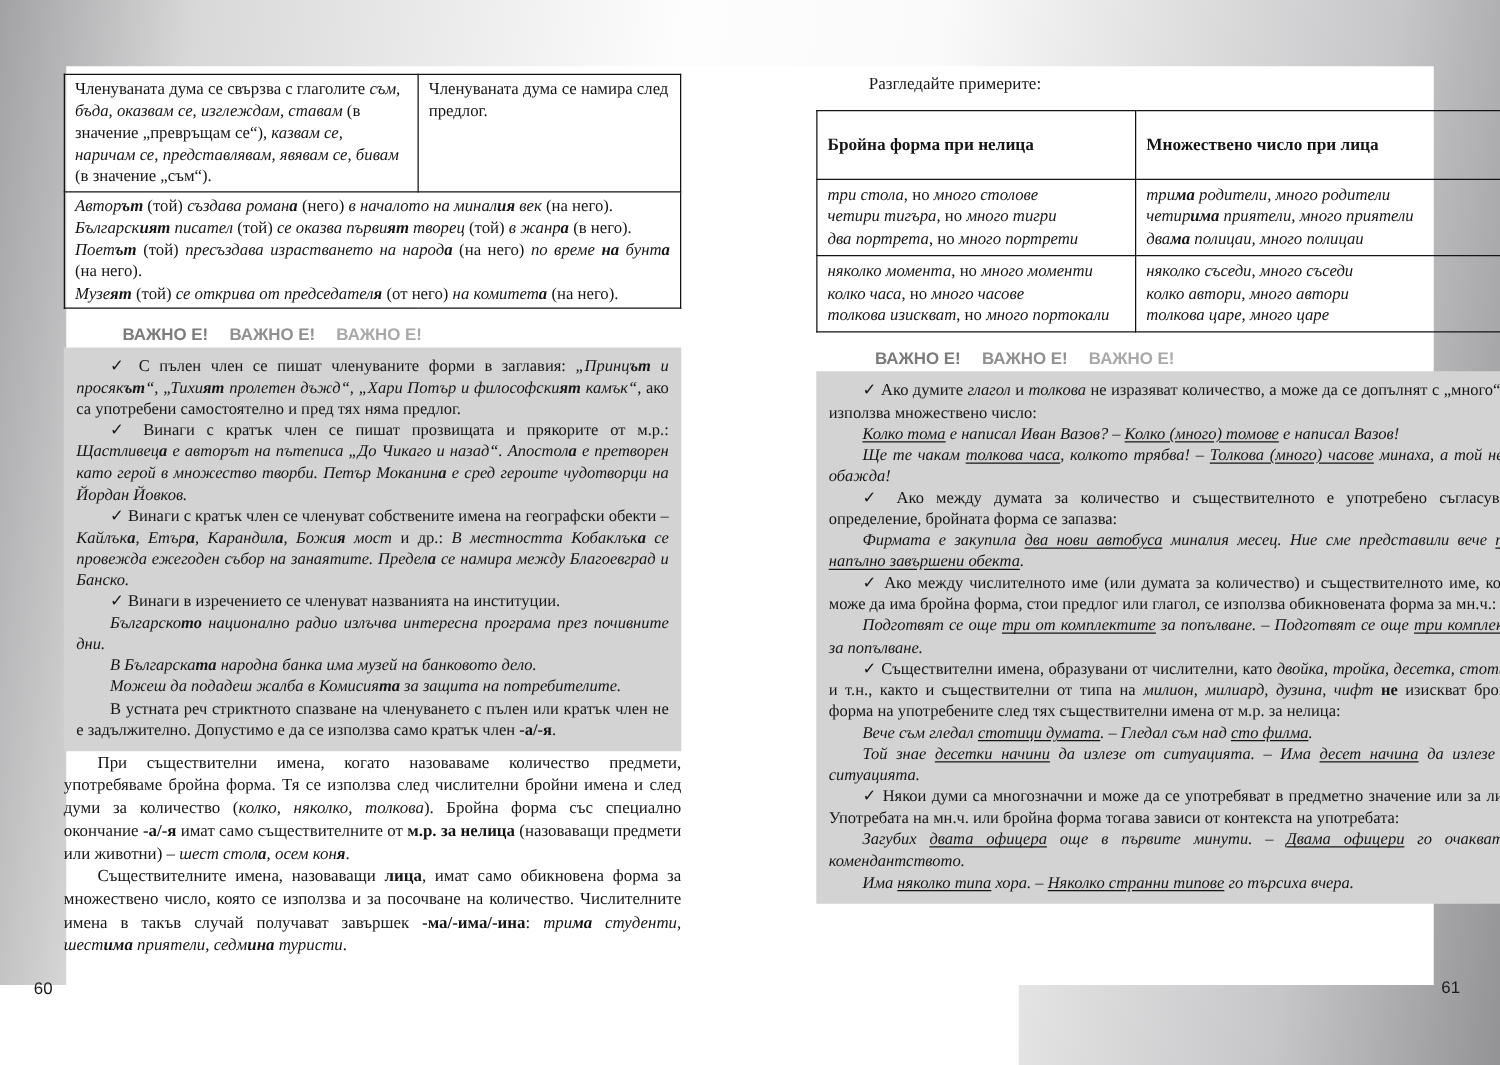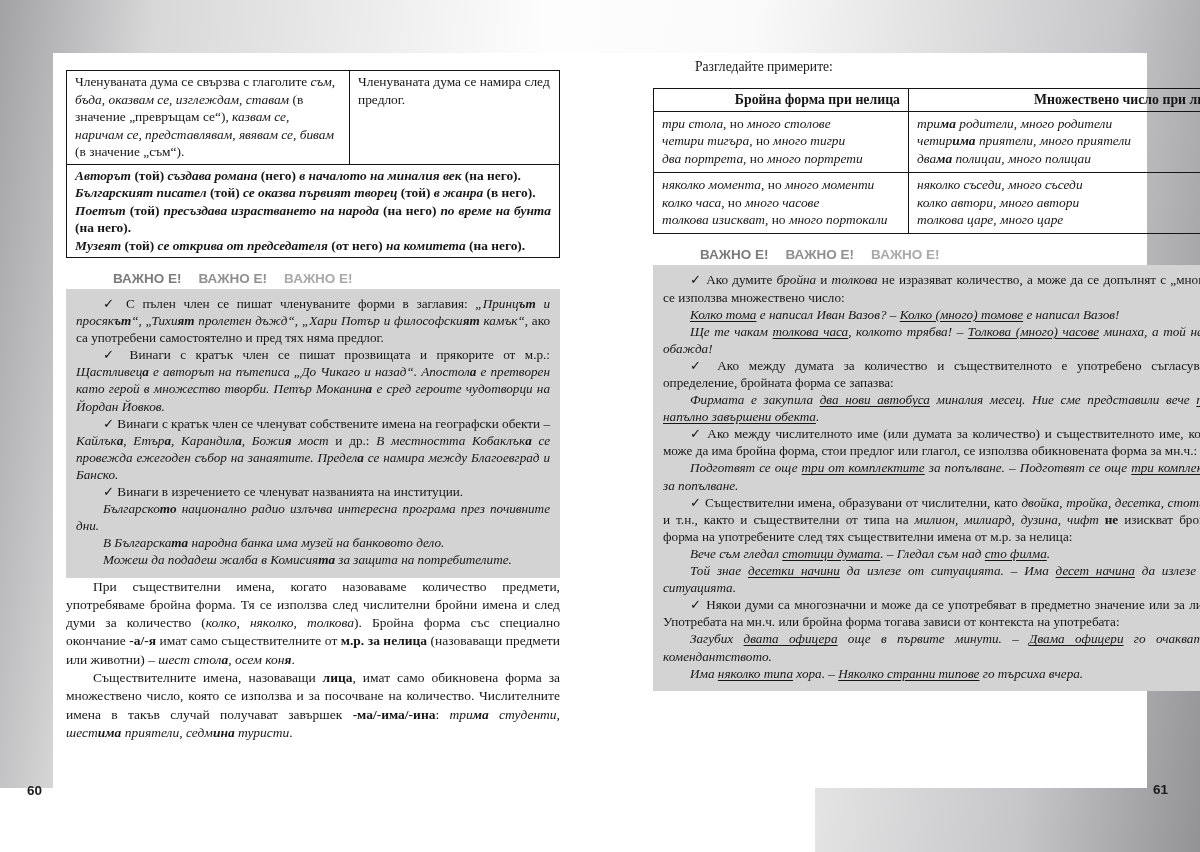--- a/index.html
+++ b/index.html
@@ -5,45 +5,45 @@
   html,body{margin:0;padding:0;}
   .canvas{
     position:relative;width:1200px;height:852px;overflow:hidden;
     background:linear-gradient(97deg,#a2a2a4 0%,#d8d8d9 12%,#fdfdfd 42%,#fafafa 58%,#c6c6c8 86%,#939395 100%);
     font-family:"Liberation Serif",serif;color:#161616;
   }
   .paper-main{position:absolute;left:53px;top:53px;width:1094px;height:735px;background:#ffffff;}
   .paper-bl{position:absolute;left:0px;top:788px;width:815px;height:64px;background:#ffffff;}
 
   .col{position:absolute;top:59px;}
-  .col-left{left:66px;width:494px;margin-top:11px;}
+  .col-left{left:51px;width:494px;}
   .col-right{left:653px;width:576px;}
 
   .gtable{border-collapse:collapse;width:100%;}
   .gtable td,.gtable th{border:1.6px solid #141414;vertical-align:top;}
   .t1 td{padding:2px 8px 3px;font-size:13.4px;line-height:17.5px;}
   .t1 .cellA{width:266px;}
-  .t1 .ex{margin:0;text-align:justify;font-weight:bold;}
-  .t2 th{padding:2px 8px;font-size:13.8px;text-align:right;line-height:18px;}
+  .t1 .ex{margin:0;text-align:justify;}
+  .t2 th{padding:18px 8px;font-size:13.8px;text-align:left;line-height:18px;}
   .t2 td{padding:3px 8px 5px;font-size:13.4px;line-height:17.4px;}
   .t2 .c1{width:238px;}
 
   .important-title{margin:13px 0 3px 47px;font-family:"Liberation Sans",sans-serif;font-weight:bold;font-size:13.5px;white-space:nowrap;}
   .important-title .sep{display:inline-block;width:17px;}
   .shade0{color:#7b7b7b;} .shade1{color:#909090;} .shade2{color:#a9a9a9;}
 
   .graybox{background:#d3d3d3;padding:6px 10px 9px;}
   .graybox p{margin:0;text-align:justify;text-indent:27px;font-size:13.2px;line-height:17.1px;}
 
   .section-heading{font-family:"Liberation Sans",sans-serif;font-size:15.5px;font-weight:bold;margin:18px 0 9px;color:#111;}
   .body-p{margin:0;text-align:justify;text-indent:27px;font-size:13.5px;line-height:18.3px;}
 
   .intro{margin:0 0 13px 42px;font-size:13.6px;}
 
-  .pageno{position:absolute;font-family:"Liberation Sans",sans-serif;font-weight:bold;font-size:13.5px;color:#1a1a1a;}
+  .pageno{position:absolute;font-family:"Liberation Sans",sans-serif;font-weight:normal;font-size:13.5px;color:#1a1a1a;}
   .pageno-left{left:27px;top:783px;}
   .pageno-right{left:1153px;top:782px;}
 
   u{text-underline-offset:2px;}
 </style>
 </head>
 <body>
 
 <div class="canvas">
   <div class="paper-main"></div>
@@ -73,20 +73,21 @@
     </div>
 
     <div class="graybox">
       <p>✓ С пълен член се пишат членуваните форми в заглавия: <i>„Принц<b>ът</b> и просяк<b>ът</b>“, „Тихи<b>ят</b> пролетен дъжд“, „Хари Потър и философски<b>ят</b> камък“</i>, ако са употребени самостоятелно и пред тях няма предлог.</p>
       <p>✓ Винаги с кратък член се пишат прозвищата и прякорите от м.р.: <i>Щастливец<b>а</b> е авторът на пътеписа „До Чикаго и назад“. Апостол<b>а</b> е претворен като герой в множество творби. Петър Моканин<b>а</b> е сред героите чудотворци на Йордан Йовков.</i></p>
       <p>✓ Винаги с кратък член се членуват собствените имена на географски обекти – <i>Кайлък<b>а</b>, Етър<b>а</b>, Карандил<b>а</b>, Божи<b>я</b> мост</i> и др.: <i>В местността Кобаклък<b>а</b> се провежда ежегоден събор на занаятите. Предел<b>а</b> се намира между Благоевград и Банско.</i></p>
       <p>✓ Винаги в изречението се членуват названията на институции.</p>
       <p><i>Българско<b>то</b> национално радио излъчва интересна програма през почивните дни.</i></p>
       <p><i>В Българска<b>та</b> народна банка има музей на банковото дело.</i></p>
       <p><i>Можеш да подадеш жалба в Комисия<b>та</b> за защита на потребителите.</i></p>
+      <p>В устната реч стриктното спазване на членуването с пълен или кратък член не е задължително. Допустимо е да се използва само кратък член <b>-а/-я</b>.</p>
     </div>
 
     <p class="body-p">При съществителни имена, когато назоваваме количество предмети, употребяваме бройна форма. Тя се използва след числителни бройни имена и след думи за количество (<i>колко, няколко, толкова</i>). Бройна форма със специално окончание <b>-а/-я</b> имат само съществителните от <b>м.р. за нелица</b> (назоваващи предмети или животни) – <i>шест стол<b>а</b>, осем кон<b>я</b></i>.</p>
     <p class="body-p">Съществителните имена, назоваващи <b>лица</b>, имат само обикновена форма за множествено число, която се използва и за посочване на количество. Числителните имена в такъв случай получават завършек <b>-ма/-има/-ина</b>: <i>три<b>ма</b> студенти, шест<b>има</b> приятели, седм<b>ина</b> туристи</i>.</p>
   </section>
 
   <section class="col col-right">
     <p class="intro">Разгледайте примерите:</p>
 
     <table class="gtable t2">
@@ -104,21 +105,21 @@
         <td><i>няколко съседи, много съседи</i><br><i>колко автори, много автори</i><br><i>толкова царе, много царе</i></td>
       </tr>
     </tbody>
       </table>
 
     <div class="important-title">
       <span class="shade0">ВАЖНО Е!</span><span class="sep"></span><span class="shade1">ВАЖНО Е!</span><span class="sep"></span><span class="shade2">ВАЖНО Е!</span>
     </div>
 
     <div class="graybox">
-      <p>✓ Ако думите <i>бройна</i> и <i>толкова</i> не изразяват количество, а може да се допълнят с „много“, се използва множествено число:</p>
+      <p>✓ Ако думите <i>глагол</i> и <i>толкова</i> не изразяват количество, а може да се допълнят с „много“, се използва множествено число:</p>
       <p><i><u>Колко тома</u> е написал Иван Вазов? – <u>Колко (много) томове</u> е написал Вазов!</i></p>
       <p><i>Ще те чакам <u>толкова часа</u>, колкото трябва! – <u>Толкова (много) часове</u> минаха, а той не се обажда!</i></p>
       <p>✓ Ако между думата за количество и съществителното е употребено съгласувано определение, бройната форма се запазва:</p>
       <p><i>Фирмата е закупила <u>два нови автобуса</u> миналия месец. Ние сме представили вече <u>три напълно завършени обекта</u>.</i></p>
       <p>✓ Ако между числителното име (или думата за количество) и съществителното име, което може да има бройна форма, стои предлог или глагол, се използва обикновената форма за мн.ч.:</p>
       <p><i>Подготвят се още <u>три от комплектите</u> за попълване. – Подготвят се още <u>три комплекта</u> за попълване.</i></p>
       <p>✓ Съществителни имена, образувани от числителни, като <i>двойка, тройка, десетка, стотица</i> и т.н., както и съществителни от типа на <i>милион, милиард, дузина, чифт</i> <b>не</b> изискват бройна форма на употребените след тях съществителни имена от м.р. за нелица:</p>
       <p><i>Вече съм гледал <u>стотици думата</u>. – Гледал съм над <u>сто филма</u>.</i></p>
       <p><i>Той знае <u>десетки начини</u> да излезе от ситуацията. – Има <u>десет начина</u> да излезе от ситуацията.</i></p>
       <p>✓ Някои думи са многозначни и може да се употребяват в предметно значение или за лице. Употребата на мн.ч. или бройна форма тогава зависи от контекста на употребата:</p>

